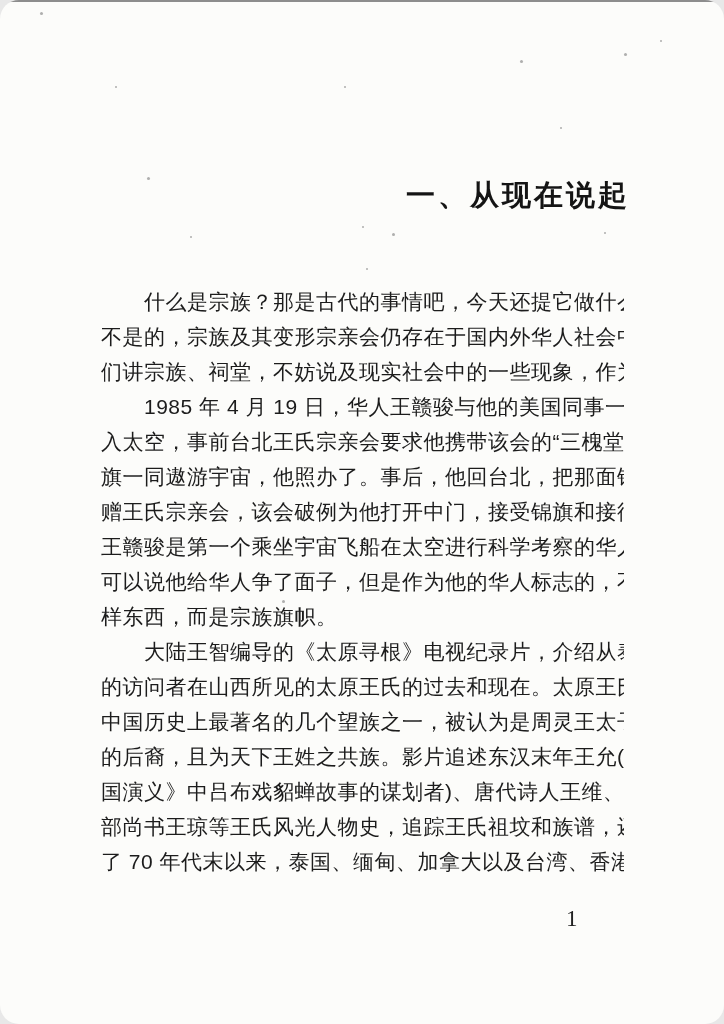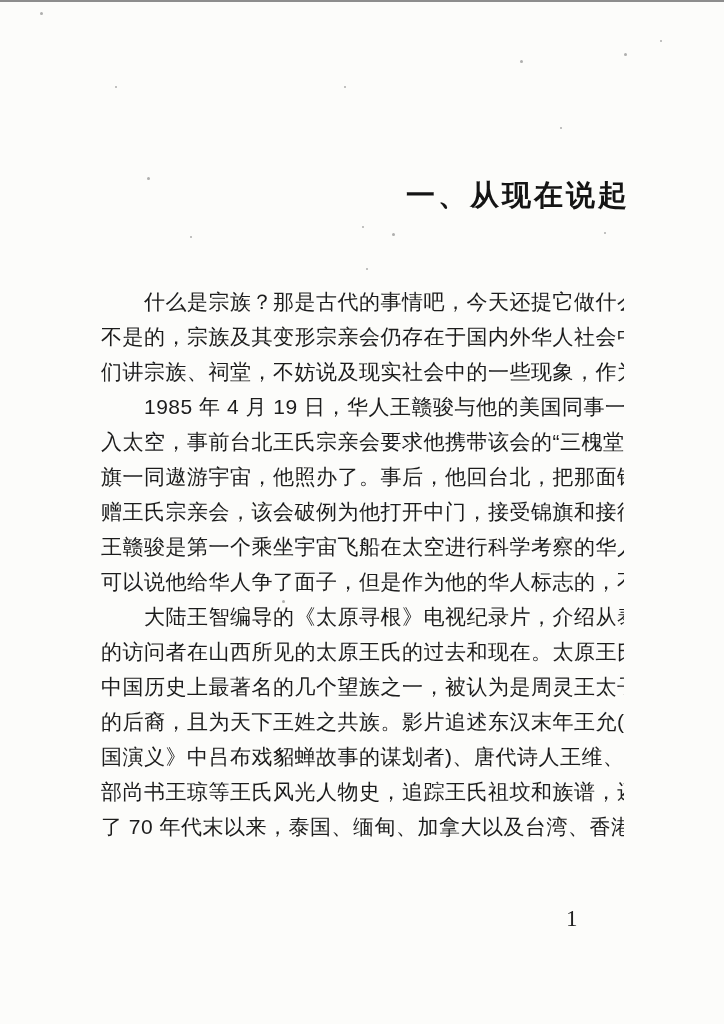--- a/index.html
+++ b/index.html
@@ -12,20 +12,21 @@
     background: #e8e8e8;
   }
   .page {
     position: relative;
     width: 724px;
     height: 1024px;
     margin: 0 auto;
     background: var(--paper);
     overflow: hidden;
     font-family: "Liberation Sans", sans-serif;
+    border-radius: 19px;
   }
   .top-edge {
     position: absolute;
     top: 0; left: 0;
     width: 100%;
     height: 2px;
     background: #8d8d8d;
   }
   .chapter-title {
     position: absolute;
@@ -89,20 +90,21 @@
         <div class="text-line">不是的，宗族及其变形宗亲会仍存在于国内外华人社会中，我</div>
         <div class="text-line">们讲宗族、祠堂，不妨说及现实社会中的一些现象，作为引子，</div>
       </div>
       <div class="paragraph">
         <div class="text-line">　　1985 年 4 月 19 日，华人王赣骏与他的美国同事一道进</div>
         <div class="text-line">入太空，事前台北王氏宗亲会要求他携带该会的“三槐堂”锦</div>
         <div class="text-line">旗一同遨游宇宙，他照办了。事后，他回台北，把那面锦旗回</div>
         <div class="text-line">赠王氏宗亲会，该会破例为他打开中门，接受锦旗和接待他。</div>
         <div class="text-line">王赣骏是第一个乘坐宇宙飞船在太空进行科学考察的华人，</div>
         <div class="text-line">可以说他给华人争了面子，但是作为他的华人标志的，不是别</div>
+        <div class="text-line last">样东西，而是宗族旗帜。</div>
       </div>
       <div class="paragraph">
         <div class="text-line">　　大陆王智编导的《太原寻根》电视纪录片，介绍从泰国来</div>
         <div class="text-line">的访问者在山西所见的太原王氏的过去和现在。太原王氏是</div>
         <div class="text-line">中国历史上最著名的几个望族之一，被认为是周灵王太子乔</div>
         <div class="text-line">的后裔，且为天下王姓之共族。影片追述东汉末年王允(《三</div>
         <div class="text-line">国演义》中吕布戏貂蝉故事的谋划者)、唐代诗人王维、明代兵</div>
         <div class="text-line">部尚书王琼等王氏风光人物史，追踪王氏祖坟和族谱，还介绍</div>
         <div class="text-line last">了 70 年代末以来，泰国、缅甸、加拿大以及台湾、香港王氏宗</div>
       </div>

